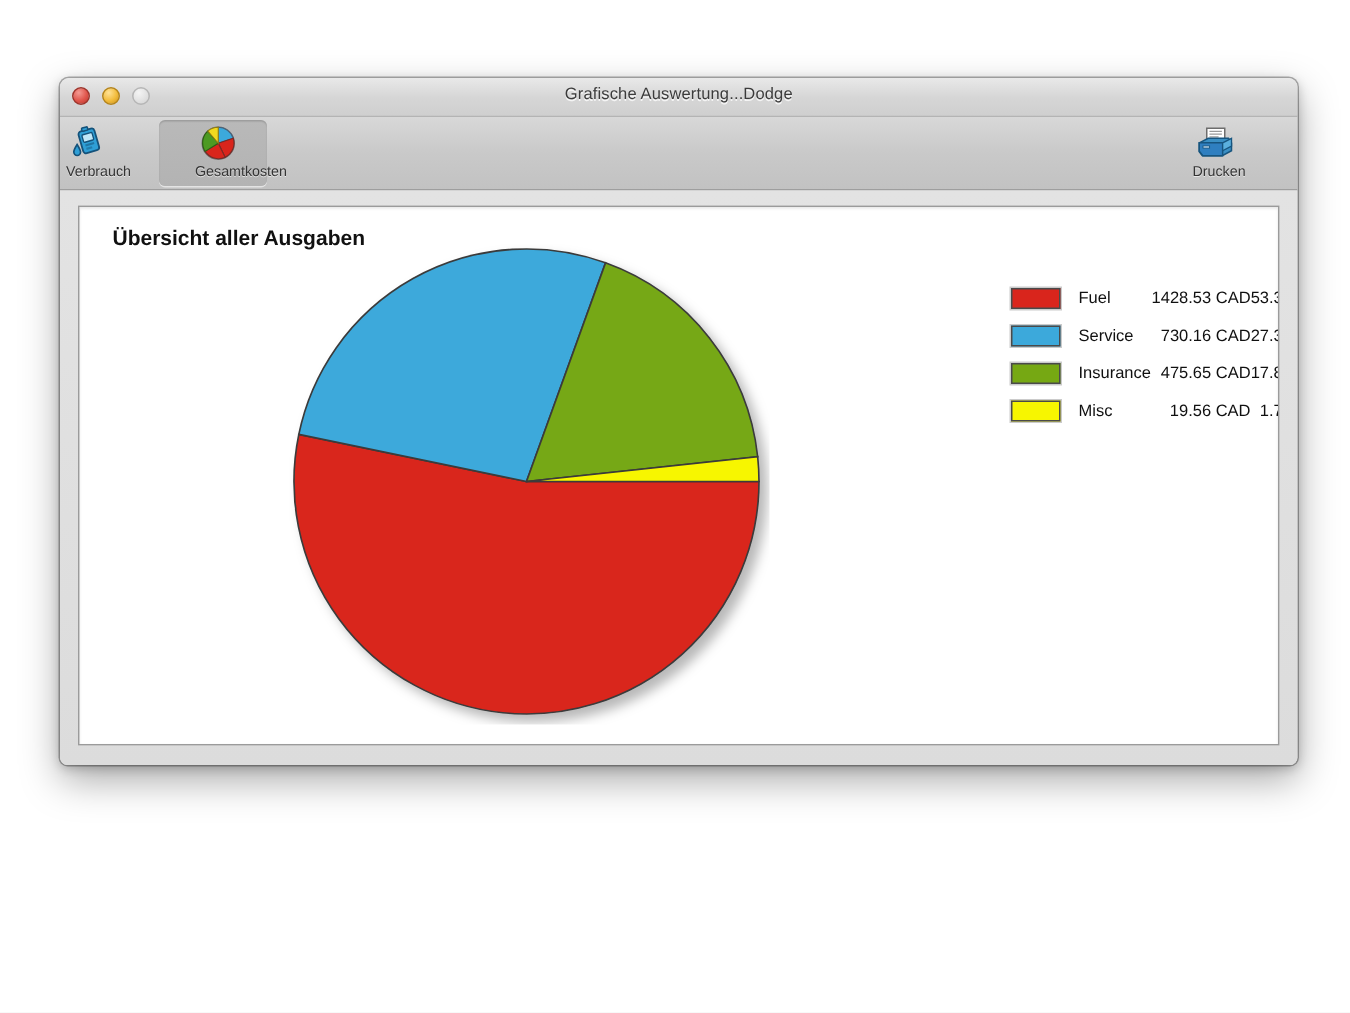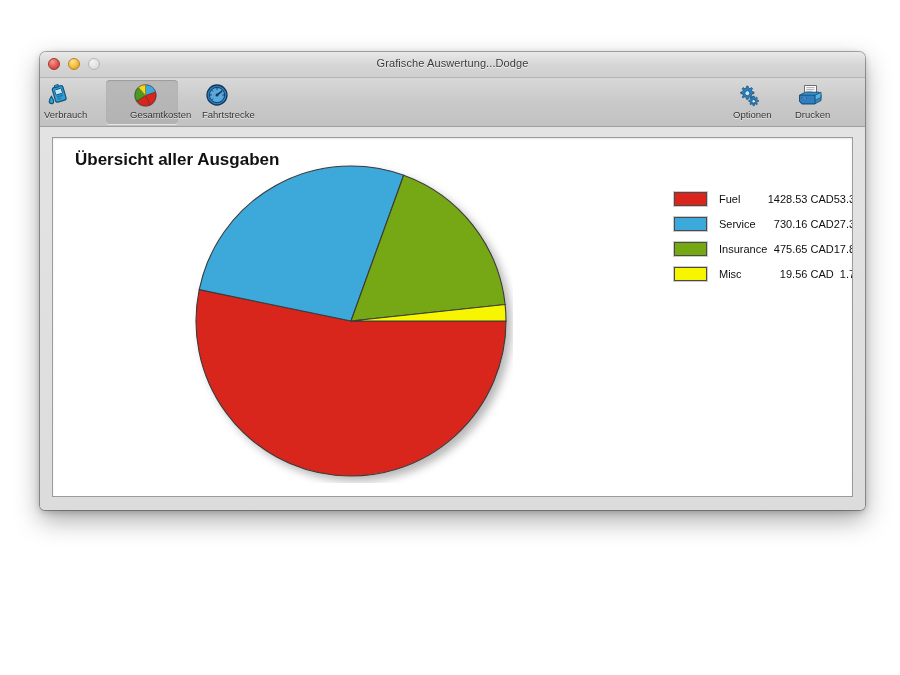--- a/index.html
+++ b/index.html
@@ -145,21 +145,21 @@
     background: #ffffff;
     border: 1px solid #9b9b9b;
     box-shadow: inset 0 1px 2px rgba(0,0,0,0.10);
     box-sizing: border-box;
     overflow: hidden;
   }
   #panel-title {
     position: absolute;
     left: 22px;
     top: 12px;
-    font-size: 17px;
+    font-size: 14px;
     font-weight: bold;
     color: #111111;
   }
 
   
   #pie-wrap {
     position: absolute;
     left: 140px;
     top: 25px;
     width: 320px;
@@ -253,59 +253,25 @@
               <path d="M12 12 L12 1.8 A10.2 10.2 0 0 1 21.6 8.8 Z" fill="#3ca9db" stroke="#44607a" stroke-width="0.7"></path>
               <path d="M12 12 L21.6 8.8 A10.2 10.2 0 0 1 16.4 21.0 Z" fill="#d9251c" stroke="#7a2a25" stroke-width="0.7"></path>
               <path d="M12 12 L16.4 21.0 A10.2 10.2 0 0 1 3.6 17.2 Z" fill="#d9251c" stroke="#7a2a25" stroke-width="0.7"></path>
               <path d="M12 12 L3.6 17.2 A10.2 10.2 0 0 1 5.3 4.2 Z" fill="#4c9a22" stroke="#2e5c14" stroke-width="0.7"></path>
               <path d="M12 12 L5.3 4.2 A10.2 10.2 0 0 1 12 1.8 Z" fill="#f2d91e" stroke="#8f7d12" stroke-width="0.7"></path>
             </svg>
           </div>
           <div class="tb-label">Gesamtkosten</div>
         </div>
 
-        <div class="tb-item wide">
-          <div class="tb-icon">
-            <svg width="24" height="24" viewBox="0 0 24 24">
-              <circle cx="12" cy="12" r="10" fill="#2f7fc0" stroke="#11395e" stroke-width="1.3"></circle>
-              <circle cx="12" cy="12" r="7.6" fill="#59a9dd" stroke="#11395e" stroke-width="0.9"></circle>
-              <g stroke="#11395e" stroke-width="0.9" stroke-linecap="round">
-                <line x1="12" y1="5.2" x2="12" y2="6.6"></line>
-                <line x1="6.8" y1="7.2" x2="7.8" y2="8.2"></line>
-                <line x1="17.2" y1="7.2" x2="16.2" y2="8.2"></line>
-                <line x1="5.0" y1="12" x2="6.4" y2="12"></line>
-                <line x1="19.0" y1="12" x2="17.6" y2="12"></line>
-                <line x1="6.8" y1="16.8" x2="7.8" y2="15.8"></line>
-              </g>
-              <line x1="12" y1="12" x2="16.4" y2="8.6" stroke="#11395e" stroke-width="1.6" stroke-linecap="round"></line>
-              <circle cx="12" cy="12" r="1.5" fill="#11395e"></circle>
-            </svg>
-          </div>
-          <div class="tb-label">Fahrtstrecke</div>
-        </div>
 
       </div>
 
       <div class="tb-right">
 
-        <div class="tb-item">
-          <div class="tb-icon">
-            <svg width="26" height="24" viewBox="0 0 26 24">
-              <g fill="#2f7fc0" stroke="#15527a" stroke-width="0.8">
-                <path d="M11.6 3.2 l1.5 0 0.35 1.9 1.5 0.62 1.55-1.15 1.06 1.06 -1.15 1.55 0.62 1.5 1.9 0.35 0 1.5 -1.9 0.35 -0.62 1.5 1.15 1.55 -1.06 1.06 -1.55-1.15 -1.5 0.62 -0.35 1.9 -1.5 0 -0.35-1.9 -1.5-0.62 -1.55 1.15 -1.06-1.06 1.15-1.55 -0.62-1.5 -1.9-0.35 0-1.5 1.9-0.35 0.62-1.5 -1.15-1.55 1.06-1.06 1.55 1.15 1.5-0.62z"></path>
-              </g>
-              <circle cx="12.35" cy="10.2" r="2.5" fill="#cfe8f7" stroke="#15527a" stroke-width="0.9"></circle>
-              <g fill="#2f7fc0" stroke="#15527a" stroke-width="0.7">
-                <path d="M18.1 13.1 l1.1 0 0.26 1.4 1.1 0.46 1.14-0.85 0.78 0.78 -0.85 1.14 0.46 1.1 1.4 0.26 0 1.1 -1.4 0.26 -0.46 1.1 0.85 1.14 -0.78 0.78 -1.14-0.85 -1.1 0.46 -0.26 1.4 -1.1 0 -0.26-1.4 -1.1-0.46 -1.14 0.85 -0.78-0.78 0.85-1.14 -0.46-1.1 -1.4-0.26 0-1.1 1.4-0.26 0.46-1.1 -0.85-1.14 0.78-0.78 1.14 0.85 1.1-0.46z"></path>
-              </g>
-              <circle cx="18.65" cy="18.3" r="1.8" fill="#cfe8f7" stroke="#15527a" stroke-width="0.8"></circle>
-            </svg>
-          </div>
-          <div class="tb-label">Optionen</div>
-        </div>
 
         <div class="tb-item">
           <div class="tb-icon">
             <svg width="28" height="24" viewBox="0 0 28 24">
               <path d="M8.5 2.5 h12 v8 h-12 z" fill="#ffffff" stroke="#6d6d6d" stroke-width="1"></path>
               <g stroke="#9a9a9a" stroke-width="0.8">
                 <line x1="10.3" y1="4.6" x2="18.6" y2="4.6"></line>
                 <line x1="10.3" y1="6.4" x2="18.6" y2="6.4"></line>
                 <line x1="10.3" y1="8.2" x2="16.4" y2="8.2"></line>
               </g>

